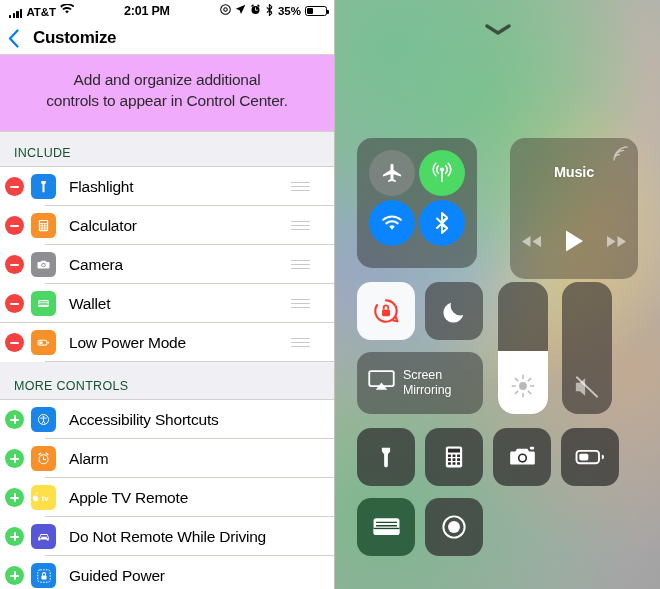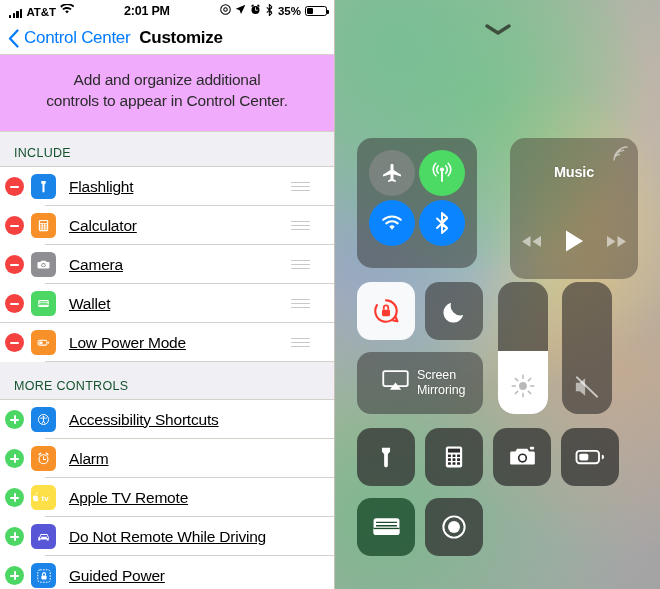--- a/index.html
+++ b/index.html
@@ -101,21 +101,21 @@
   .badge .barv { width: 2px; height: 9.5px; background: #fff; border-radius: 1px; position: absolute; }
   .badge-wrap { position: relative; width:19px; height:19px; display:flex; align-items:center; justify-content:center; }
 
   .appicon {
     width: 25px; height: 25px; border-radius: 5.5px;
     flex: none; margin-right: 13px;
     display: flex; align-items: center; justify-content: center;
     overflow: hidden;
   }
   .row-label {
-    font-size: 15.5px; color: #000; letter-spacing: -0.2px; flex: 1; text-decoration: underline;
+    font-size: 15.5px; color: #000; letter-spacing: -0.2px; flex: 1;
   }
   .drag {
     width: 19px; flex: none; display: flex; flex-direction: column;
     gap: 2.4px; margin-right: 12px;
   }
   .drag i { display: block; height: 1.6px; background: #c7c7cc; border-radius: 1px; }
 
   
   .right {
     width: 325px; height: 589px; position: relative; overflow: hidden;
@@ -164,21 +164,21 @@
   .transport {
     position: absolute; bottom: 22px; left: 0; right: 0;
     display: flex; align-items: center; justify-content: center; gap: 22px;
   }
 
   .rotlock { left: 22px; top: 282px; width: 58px; height: 58px; border-radius: 14px;
              background: rgba(255,255,255,0.93); }
   .dnd     { left: 90px; top: 282px; width: 58px; height: 58px; border-radius: 14px;
              background: rgba(58,58,58,0.62); }
   .mirror  { left: 22px; top: 352px; width: 126px; height: 62px; border-radius: 14px;
-             background: rgba(58,58,58,0.55); display: flex; align-items: center; gap: 8px; padding-left: 25px; }
+             background: rgba(58,58,58,0.55); display: flex; align-items: center; gap: 8px; padding-left: 11px; }
   .mirror-text { color: #fff; font-size: 12.5px; line-height: 15px; letter-spacing: -0.1px;
                  text-shadow: 0 0 2px rgba(0,0,0,.2); }
 
   .slider {
     position: absolute; width: 50px; height: 132px; border-radius: 16px;
     overflow: hidden; background: rgba(52,48,46,0.62);
   }
   .s-bright { left: 163px; top: 282px; }
   .s-vol    { left: 227px; top: 282px; }
   .slider .fill {
@@ -255,21 +255,20 @@
           </span>
       </div>
     </div>
 
     <div class="navbar">
       <span class="back-chevron">
         <svg width="11" height="19" viewBox="0 0 11 19">
             <path d="M9.5 1.5L2 9.5l7.5 8" fill="none" stroke="#007aff" stroke-width="2.2" stroke-linecap="round" stroke-linejoin="round"></path>
           </svg>
       </span>
-      <span class="back-label">Control Center</span>
       <span class="nav-title">Customize</span>
     </div>
 
     <div class="blurb">Add and organize additional controls to appear in Control Center.</div>
 
     <div class="section-head first">INCLUDE</div>
 
     <div class="row">
       <span class="badge-wrap">
         <span class="badge minus">

